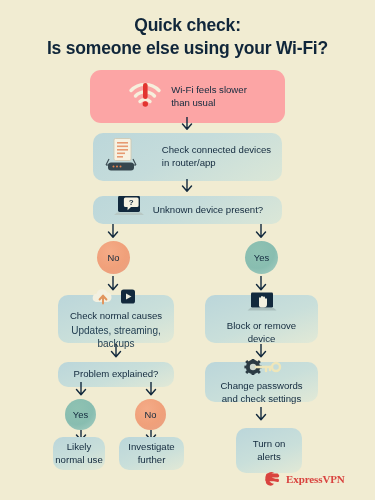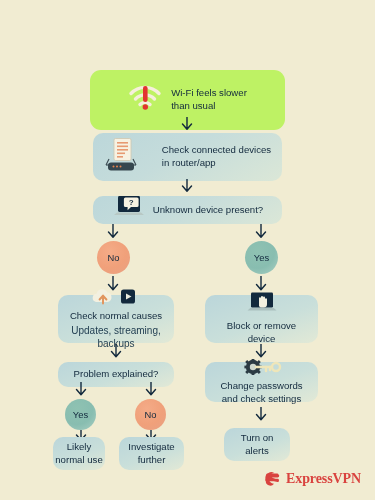--- a/index.html
+++ b/index.html
@@ -58,22 +58,22 @@
     line-height: 1.3;
     color: #1d3a4e;
     margin-top: 1px;
   }
 
   
   .alert {
     left: 90px;
     top: 70px;
     width: 195px;
-    height: 60px;
-    background: #bef264;
+    height: 53px;
+    background: #fca5a5;
     border-radius: 11px;
     flex-direction: row;
     justify-content: center;
     gap: 9px;
   }
   .alert .lbl { text-align: left; font-size: 9.6px; }
 
   
   .bluebox {
     background: linear-gradient(150deg, #bcd7da 0%, #c5dcdb 45%, #dbe7d7 100%);
@@ -90,21 +90,21 @@
                flex-direction: row; justify-content: center; gap: 7px; }
   .n-unknown .lbl { text-align:left; }
 
   .n-normal  { left: 58px;  top: 295px; width: 116px; height: 48px; }
   .n-problem { left: 58px;  top: 362px; width: 116px; height: 25px; }
   .n-likely  { left: 53px;  top: 437px; width: 52px;  height: 33px; }
   .n-invest  { left: 119px; top: 437px; width: 65px;  height: 33px; }
 
   .n-block   { left: 205px; top: 295px; width: 113px; height: 48px; }
   .n-change  { left: 205px; top: 362px; width: 113px; height: 40px; }
-  .n-alerts  { left: 224px; top: 428px; width: 66px;  height: 33px; }
+  .n-alerts  { left: 236px; top: 428px; width: 66px;  height: 45px; }
 
   
   .circle {
     position: absolute;
     width: 33px;
     height: 33px;
     border-radius: 50%;
     display: flex;
     align-items: center;
     justify-content: center;
@@ -138,31 +138,35 @@
     position: absolute;
     left: 264px;
     top: 470px;
     display: flex;
     align-items: center;
     gap: 5px;
   }
   .logo .mark { width: 17px; height: 17px; }
   .logo .word {
     font-family: "Liberation Serif", serif;
-    font-size: 14px;
+    font-size: 11px;
     font-weight: bold;
     color: #d9433f;
     letter-spacing: -0.1px;
   }
 </style>
 </head>
 <body>
 
 <div class="canvas">
 
+  <div class="title">
+    <span>Quick check:</span>
+    <span class="l2">Is someone else using your Wi-Fi?</span>
+  </div>
 
   <div class="node alert">
     <span class="icon">
       <svg width="34" height="28" viewBox="0 0 34 28">
         <path d="M3 9.5 A19 19 0 0 1 31 9.5" fill="none" stroke="#f6efdc" stroke-width="3.4" stroke-linecap="round"></path>
         <path d="M7.5 15 A13 13 0 0 1 26.5 15" fill="none" stroke="#f6efdc" stroke-width="3.4" stroke-linecap="round"></path>
         <path d="M12 20.5 A7 7 0 0 1 22 20.5" fill="none" stroke="#f6efdc" stroke-width="3.4" stroke-linecap="round"></path>
         <rect x="15" y="2" width="4.6" height="16" rx="2.2" fill="#e2342f"></rect>
         <circle cx="17.3" cy="23" r="2.7" fill="#e2342f"></circle>
       </svg>

